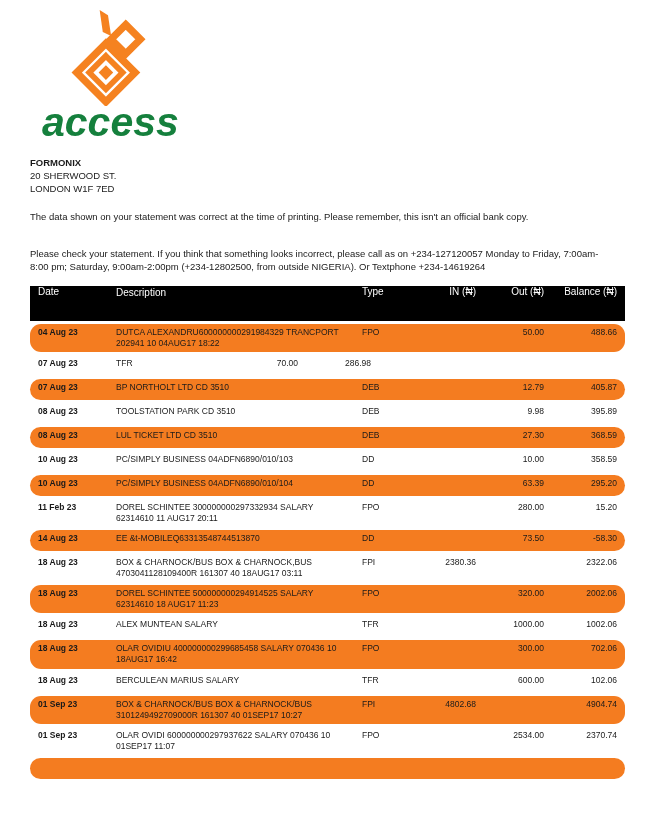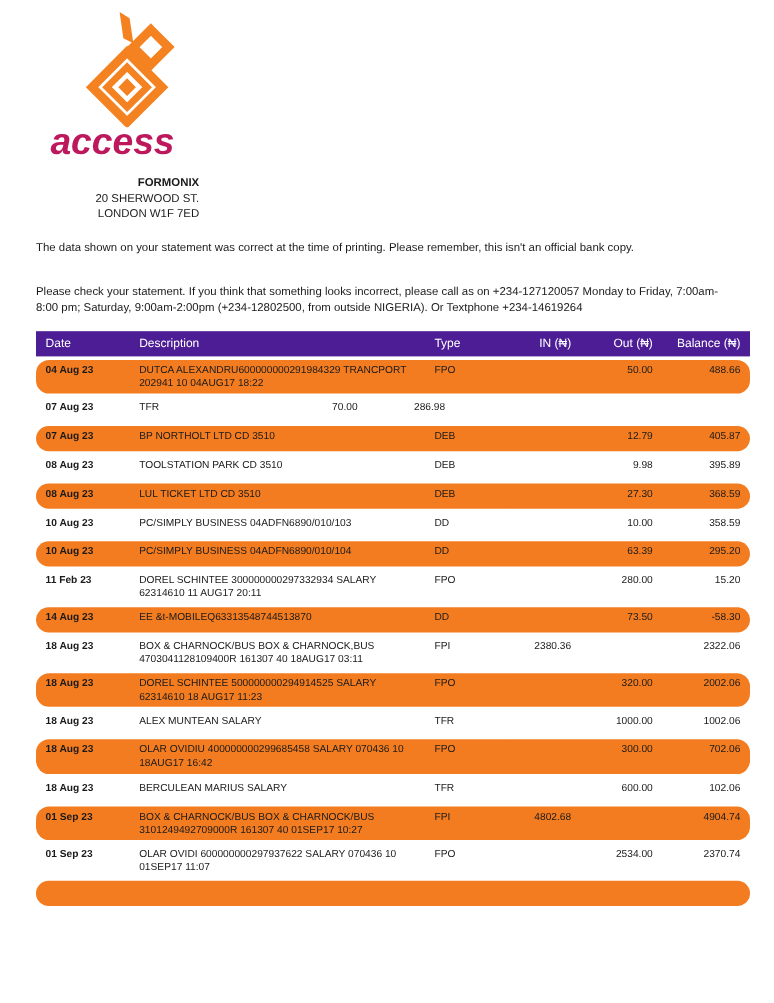--- a/index.html
+++ b/index.html
@@ -9,48 +9,48 @@
     font-family: "Liberation Sans", sans-serif;
     color: #1a1a1a;
     overflow: hidden;
   }
   .page { padding: 10px 20px 0 30px; }
 
   
   .logo-wrap { margin-left: 10px; }
   .logo-svg { display: block; margin-left: 30px; }
   .wordmark {
-    font-size: 31px; font-weight: 700; font-style: italic;
-    color: #be185d; letter-spacing: 0px; margin-top: -4px; margin-left: 2px;
+    font-size: 41px; font-weight: 700; font-style: italic;
+    color: #15803d; letter-spacing: 0px; margin-top: -4px; margin-left: 2px;
     line-height: 1;
   }
 
   
   .titlebar {
     display: flex; justify-content: space-between; align-items: flex-end;
     margin-top: 8px; padding-bottom: 6px; border-bottom: 2px solid #1c1c1c;
   }
   .doc-title { font-size: 11px; font-weight: 700; }
   .printed { font-size: 9.5px; padding-right: 10px; }
 
   
   .info { display: flex; margin-top: 14px; font-size: 9.5px; line-height: 1.35; }
-  .info .addr { width: 136px; text-align: right; }
+  .info .addr { width: 136px; }
   .acct-name { font-weight: 700; }
   .codes { white-space: pre-wrap; }
 
   .data-notice { margin-top: 16px; font-size: 9.5px; }
   .check-notice { margin-top: 26px; font-size: 9.5px; line-height: 1.35; max-width: 580px; }
 
   
   .stmt-table { margin-top: 12px; width: 595px; }
   .t-head {
-    display: flex; align-items: center;
-    background: #4c1d95; color: #ffffff;
-    height: 21px; font-size: 10px;
+    display: flex; 
+    background: #000000; color: #ffffff;
+    height: 35px; font-size: 10px;
     margin-bottom: 3px;
   }
   .t-row {
     display: flex; align-items: flex-start;
     min-height: 21px; padding: 3px 0;
     margin-bottom: 3px; font-size: 8.5px;
     background: #ffffff;
     border-radius: 11px;
   }
   .t-row.hl { background: #f47c20; }

